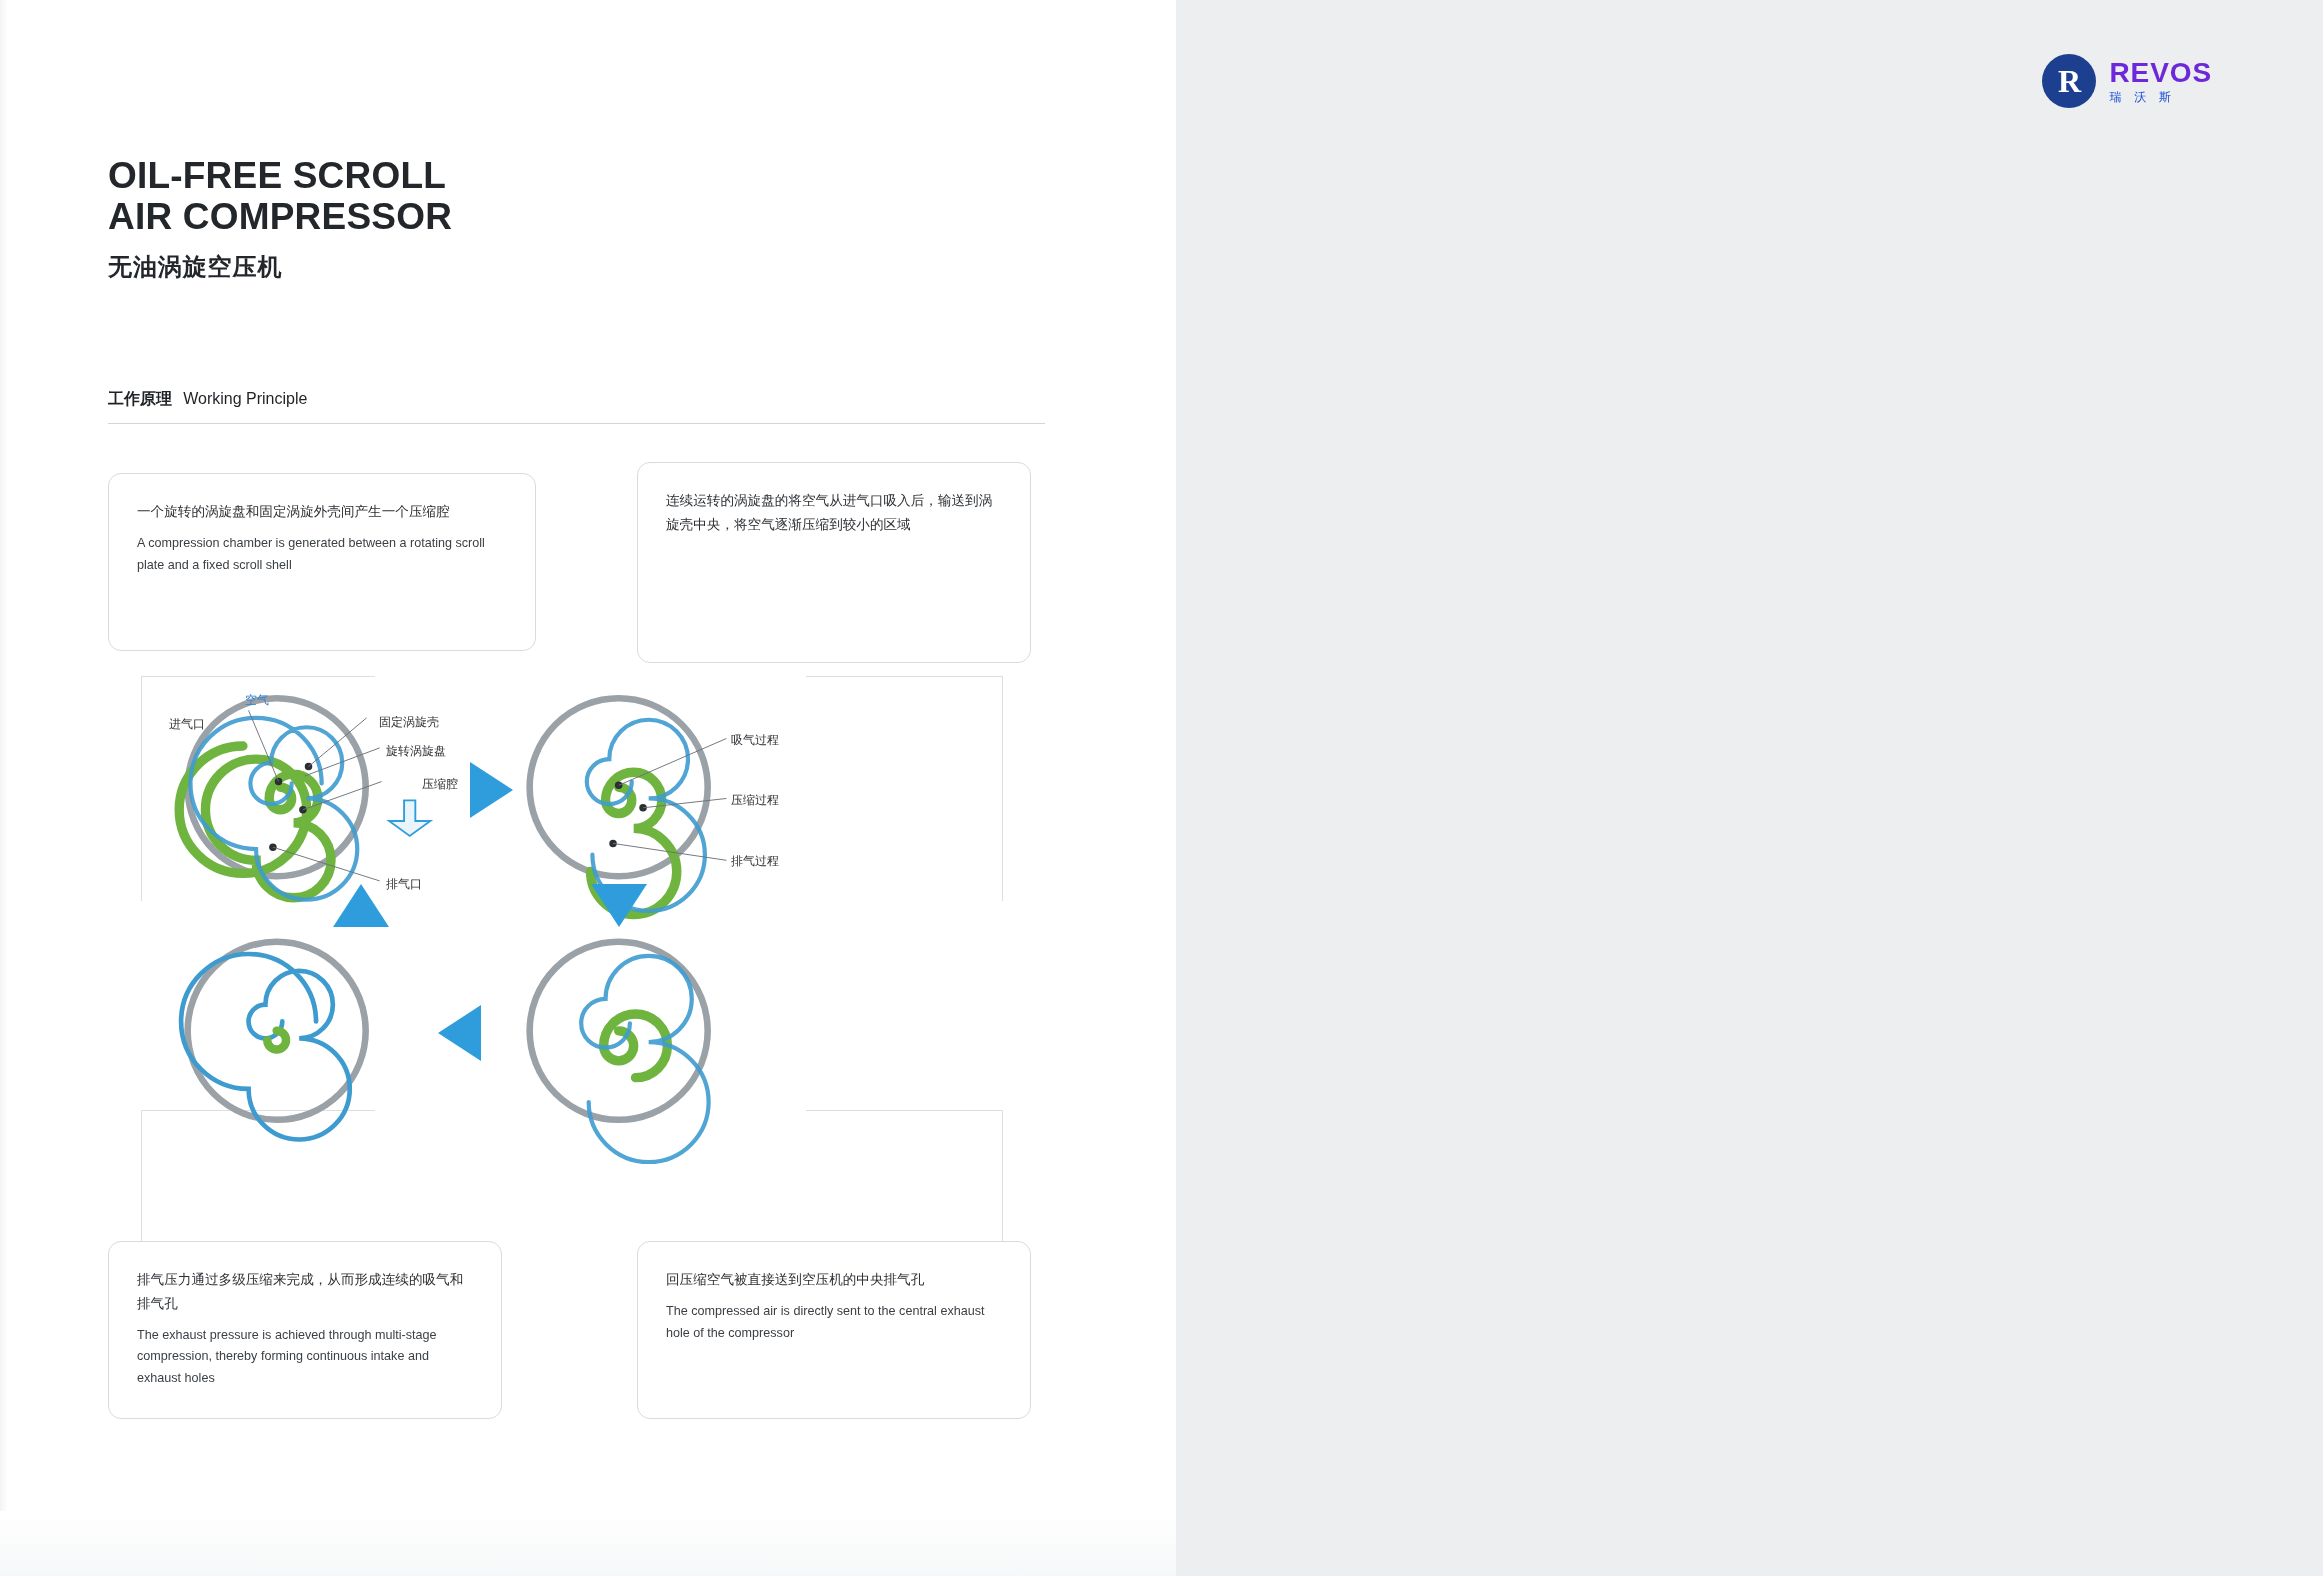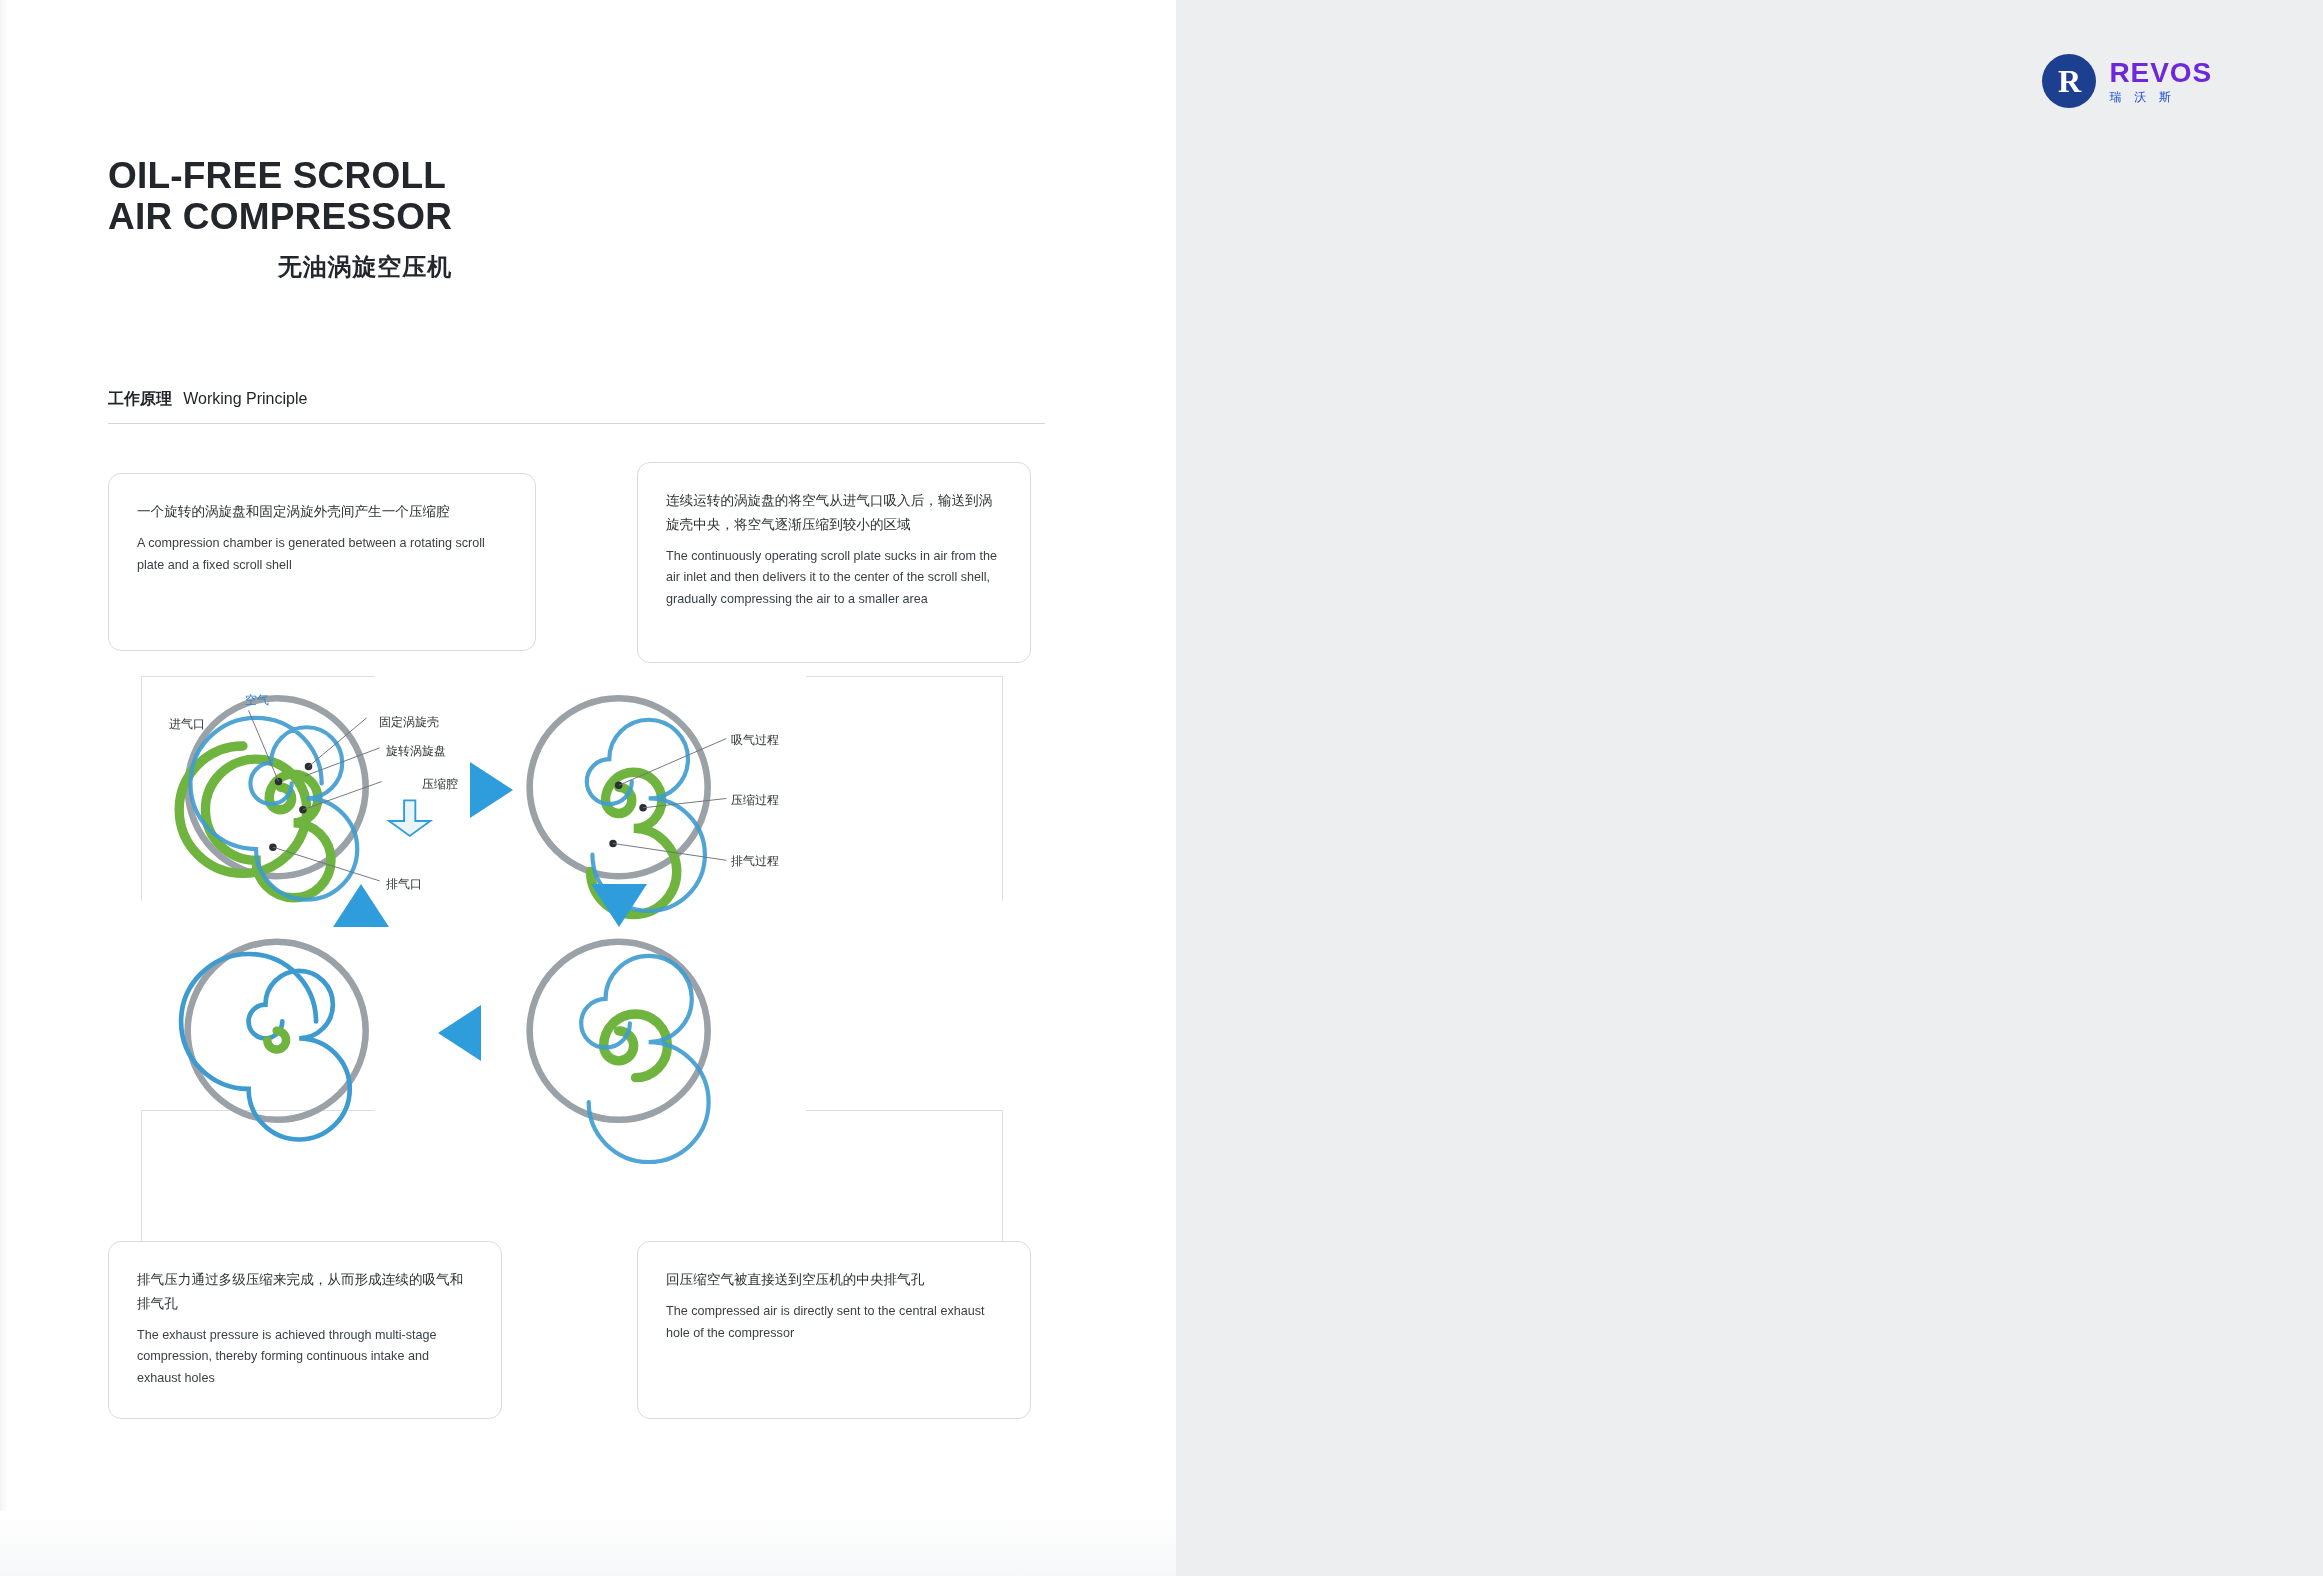--- a/index.html
+++ b/index.html
@@ -14,21 +14,21 @@
   .page{position:absolute;inset:0;display:flex;}
   .left{width:1176px;height:100%;background:#ffffff;position:relative;}
   .right{flex:1;height:100%;background:#eceef0;position:relative;}
 
   
   .title-block{position:absolute;left:108px;top:155px;}
   .title-en{
     font-size:37px;font-weight:bold;color:#23272b;line-height:1.12;letter-spacing:0.2px;
   }
   .title-cn{
-    margin-top:13px;font-size:24px;font-weight:bold;color:#23272b;letter-spacing:0.9px;text-align:right;
+    margin-top:13px;font-size:24px;font-weight:bold;color:#23272b;letter-spacing:0.9px;
   }
 
   .section-head{position:absolute;left:108px;top:389px;width:937px;}
   .sh-row{display:flex;align-items:baseline;gap:11.2px;}
   .sh-cn{font-size:16px;font-weight:bold;color:#1f2327;}
   .sh-en{font-size:16px;color:#1f2327;}
   .sh-rule{margin-top:13px;height:0.9px;background:#d2d6da;width:937px;}
 
   .callout{
     position:absolute;border:0.9px solid #d8dcdf;border-radius:13px;background:#fff;
@@ -92,21 +92,20 @@
       </div>
       <div class="sh-rule"></div>
     </div>
 
     <div class="callout c1">
       <div class="cn">一个旋转的涡旋盘和固定涡旋外壳间产生一个压缩腔</div>
       <div class="en">A compression chamber is generated between a rotating scroll plate and a fixed scroll shell</div>
     </div>
     <div class="callout c2">
       <div class="cn">连续运转的涡旋盘的将空气从进气口吸入后，输送到涡旋壳中央，将空气逐渐压缩到较小的区域</div>
-      <div class="en">The continuously operating scroll plate sucks in air from the air inlet and then delivers it to the center of the scroll shell, gradually compressing the air to a smaller area</div>
     </div>
     <div class="callout c3">
       <div class="cn">排气压力通过多级压缩来完成，从而形成连续的吸气和排气孔</div>
       <div class="en">The exhaust pressure is achieved through multi-stage compression, thereby forming continuous intake and exhaust holes</div>
     </div>
     <div class="callout c4">
       <div class="cn">回压缩空气被直接送到空压机的中央排气孔</div>
       <div class="en">The compressed air is directly sent to the central exhaust hole of the compressor</div>
     </div>
 

